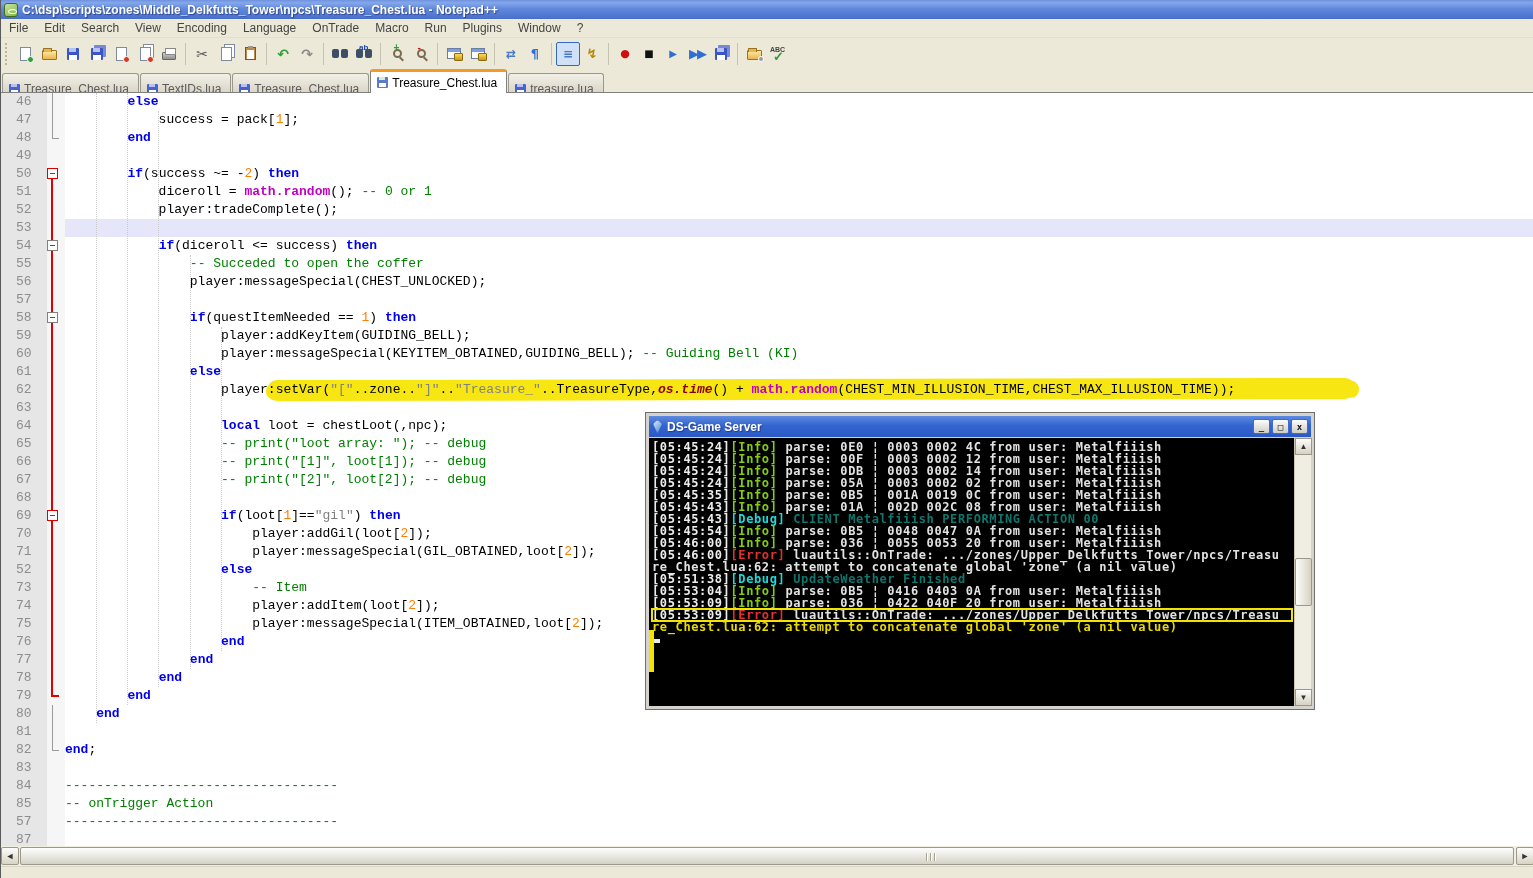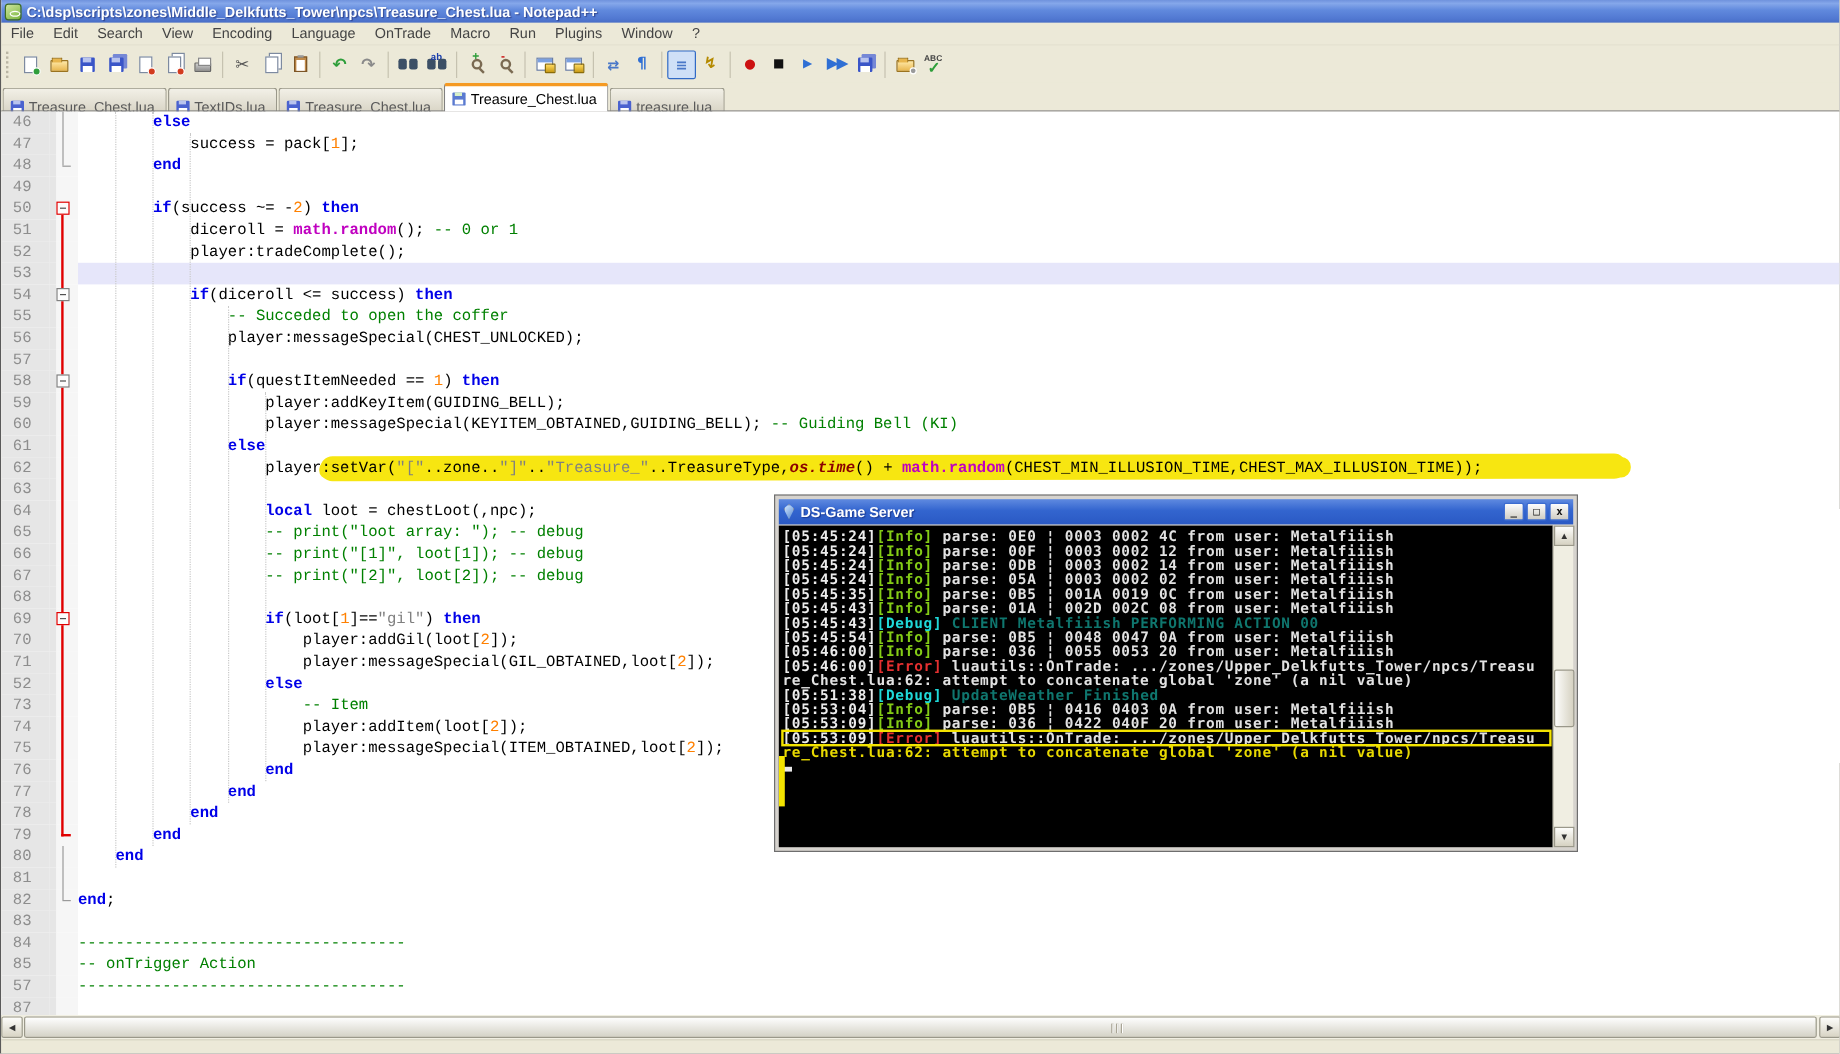--- a/index.html
+++ b/index.html
@@ -72,21 +72,21 @@
   .tab.active { height:24px; background:#fff; color:#000; border-color:#808080; z-index:3; border-top:3px solid #f59a23; padding-top:0; }
   .tab-floppy { width:11px; height:11px; background:#4a62cf; position:relative; flex:0 0 auto; border-radius:1px; }
   .tab-floppy::before { content:""; position:absolute; left:2px; top:0; width:6px; height:3px; background:#b9c4ee; }
   .tab-floppy::after { content:""; position:absolute; left:2px; bottom:1px; width:7px; height:4px; background:#fff; }
   .tab.active .tab-floppy { background:#5a7ad0; }
   .tab.active .tab-floppy::before { background:#d8f0c8; }
 
   
   .editor { position:absolute; left:0; top:93px; width:1533px; height:753px; background:#fff; overflow:hidden; }
   .row { position:relative; height:18px; display:flex; }
-  .ln { width:40px; flex:0 0 40px; background:#e6e6e6; color:#8d8d8d; font-family:"Liberation Mono", monospace; font-size:13px; line-height:18px; text-align:center; padding-right:5px; }
+  .ln { width:40px; flex:0 0 40px; background:#e6e6e6; color:#8d8d8d; font-family:"Liberation Mono", monospace; font-size:13px; line-height:18px; text-align:left; padding-right:5px;padding-left:15px; }
   .bm { width:6px; flex:0 0 6px; background:#e6e6e6; }
   .fold { width:18px; flex:0 0 18px; background:#f6f6f6; }
   .code-wrap { flex:1; position:relative; }
   .row.cur .code-wrap { background:#e6e6fa; }
   .code { position:relative; z-index:2; font-family:"Liberation Mono", monospace; font-size:13px; line-height:18px; white-space:pre; color:#000; }
   .tk-kw { color:#0000e8; font-weight:bold; }
   .tk-com { color:#008000; }
   .tk-str { color:#808080; }
   .tk-num { color:#ff8000; }
   .tk-fn1 { color:#c000c0; font-weight:bold; }

